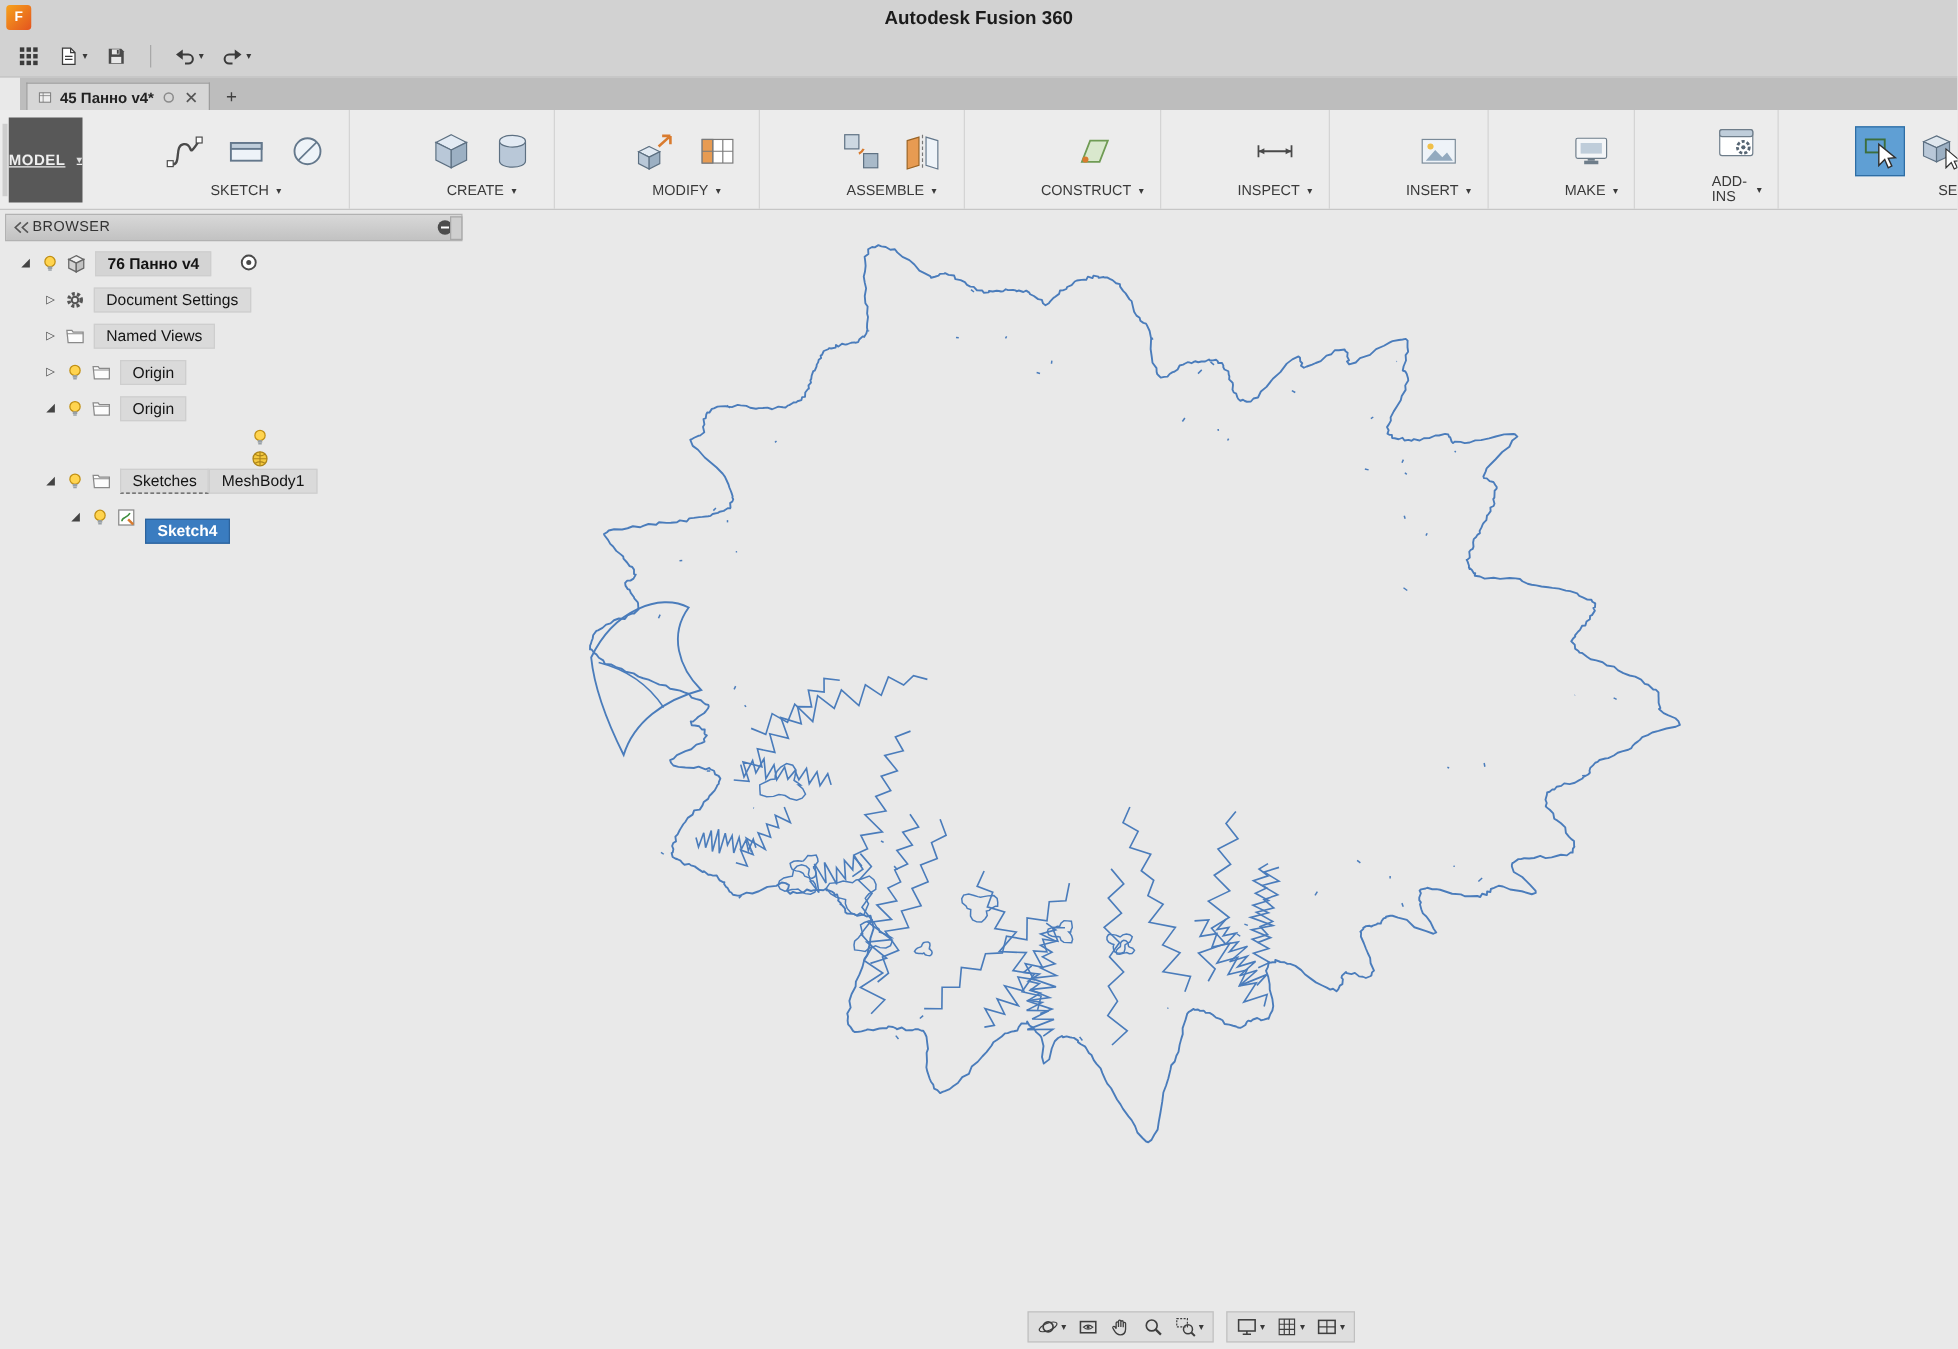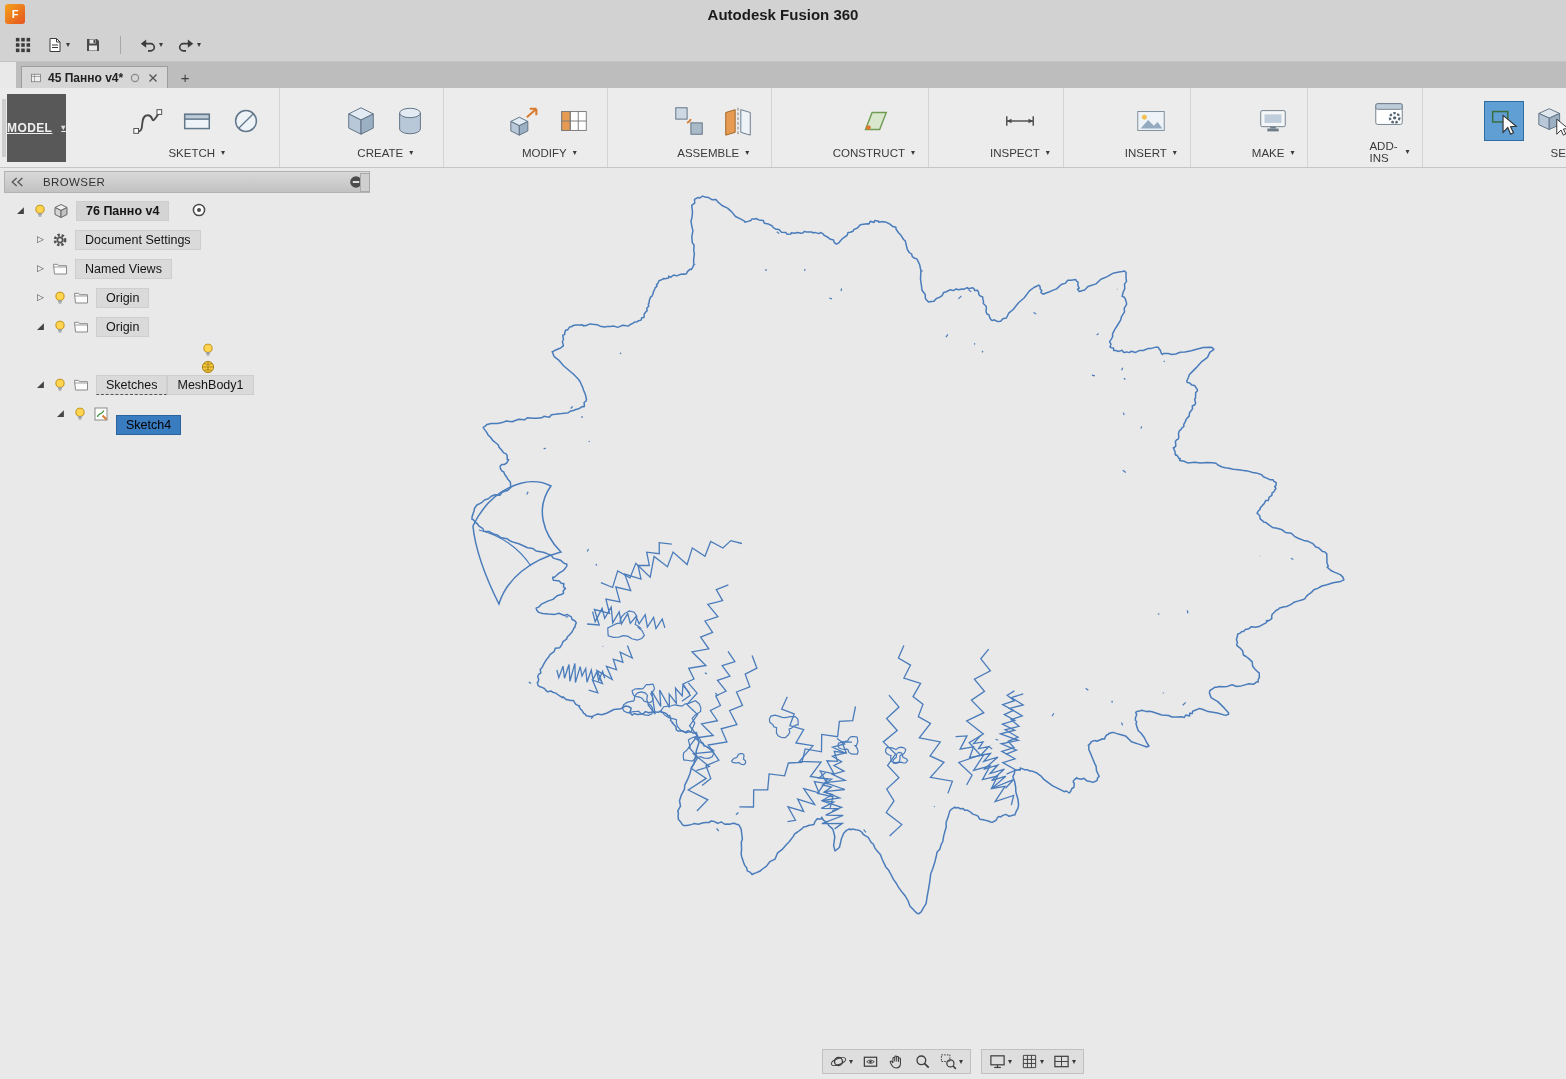--- a/index.html
+++ b/index.html
@@ -44,34 +44,34 @@
     padding:4px 13px 3px;border-right:1px solid #d4d4d4;margin-left:48px;}
   .ricons{display:flex;align-items:center;gap:9px;height:46px;}
   .ricon{width:40px;height:40px;display:flex;align-items:center;justify-content:center;box-sizing:border-box;}
   .ricon svg{width:34px;height:34px;}
   .ricon.active{background:#5f9fd4;border:1px solid #2e6da4;}
   .rlabel{margin-top:3px;font-size:11.5px;color:#3a3a3a;display:flex;align-items:center;gap:4px;}
 
   
   .browser-hdr{position:absolute;left:4px;top:171px;width:352px;height:20px;
     background:linear-gradient(#d8d8d8,#c2c2c2);border:1px solid #b2b2b2;display:flex;align-items:center;
-    padding:0 6px;gap:19px;font-size:11.5px;color:#333;}
+    padding:0 6px;gap:2px;font-size:11.5px;color:#333;}
   .hdr-collapse svg{width:13px;height:10px;}
   .hdr-title{flex:1;letter-spacing:.4px;}
   .hdr-eye svg{width:14px;height:14px;}
   .hdr-grip{position:absolute;left:360px;top:173px;width:8px;height:17px;background:#cfcfcf;border:1px solid #a8a8a8;}
   #browser-tree{position:absolute;left:4px;top:196px;width:360px;}
   .trow{height:29px;display:flex;align-items:center;}
   .exp{width:17px;font-size:9px;color:#444;text-align:center;flex:none;line-height:1;}
   .tico{width:21px;height:17px;flex:none;display:flex;align-items:center;justify-content:center;}
   .tico svg{width:16px;height:16px;}
   .tlabel{margin-left:5px;background:#dadada;border:1px solid #cecece;padding:2px 9px;font-size:12.5px;
     color:#141414;white-space:nowrap;}
   .tlabel.bold{font-weight:bold;background:#d4d4d4;}
-  .tlabel.selected{background:#3a7cc0;border-color:#2d639c;color:#000000;font-weight:normal;margin-top:22px;}
+  .tlabel.selected{background:#3a7cc0;border-color:#2d639c;color:#ffffff;font-weight:bold;margin-top:22px;}
   .tlabel.dotted{border-bottom:1px dashed #555;}
   .trailing{margin-left:22px;width:17px;height:17px;}
   .trailing svg{width:16px;height:16px;}
 
   
   #sketch-svg{position:absolute;left:0;top:168px;width:1566px;height:911px;}
 
   
   .navbar{position:absolute;left:822px;bottom:5px;display:flex;gap:10px;}
   .navgroup{background:#dedede;border:1px solid #c0c0c0;display:flex;align-items:center;padding:1px 4px;gap:3px;}

